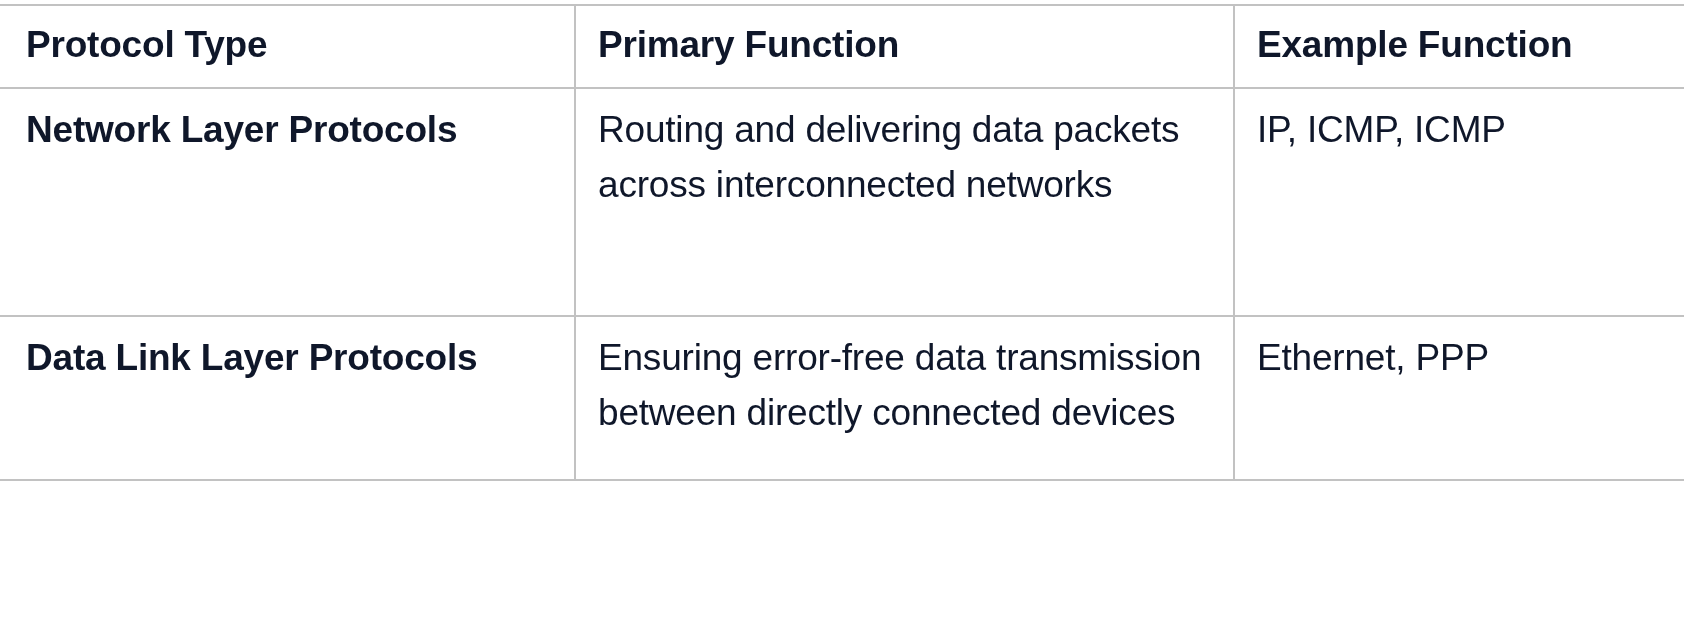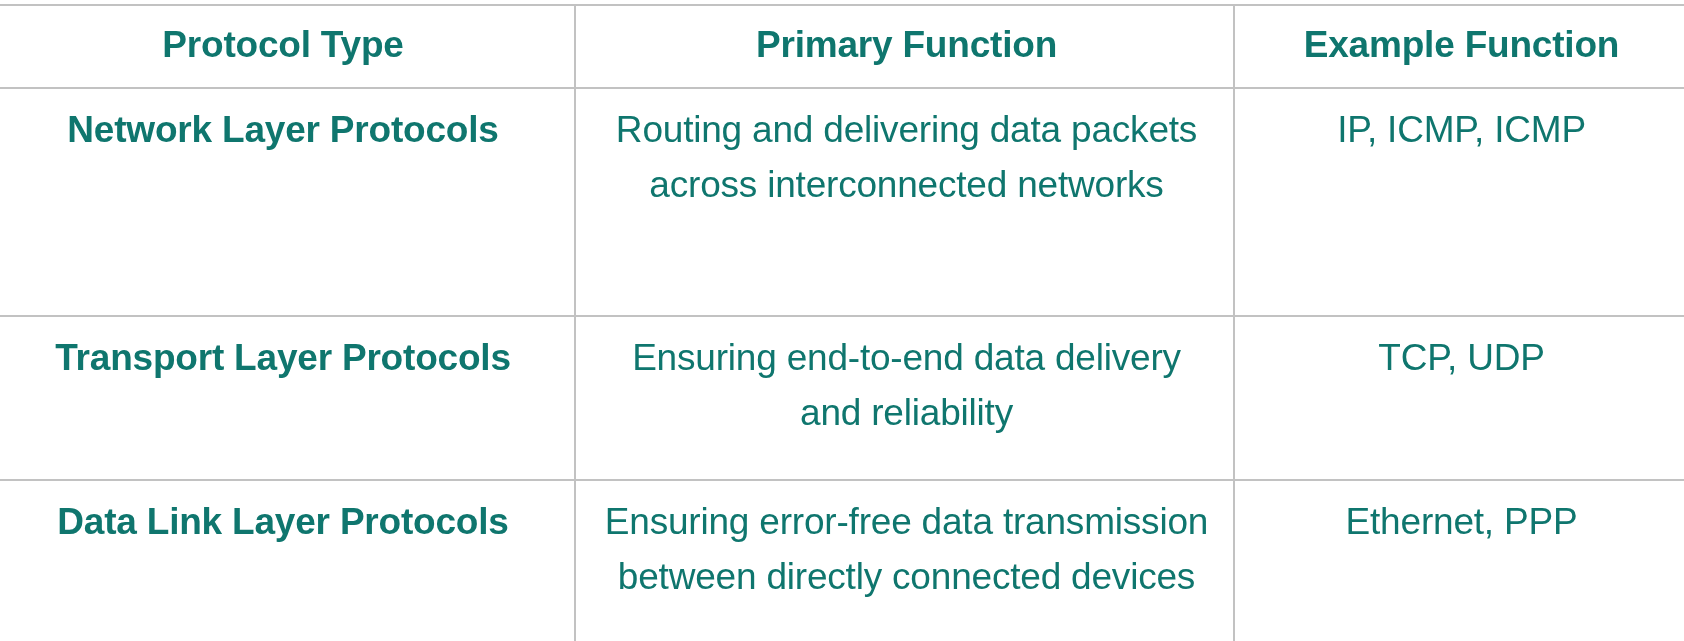--- a/index.html
+++ b/index.html
@@ -30,25 +30,25 @@
     border-bottom: 2px solid #c2c2c2;
   }
 
   table.protocol-table col.c1 { width: 575px; }
   table.protocol-table col.c2 { width: 659px; }
   table.protocol-table col.c3 { width: 450px; }
 
   table.protocol-table th,
   table.protocol-table td {
     vertical-align: top;
-    text-align: center;
-    padding: 14px 18px 16px 10px;
+    text-align: left;
+    padding: 14px 18px 16px 26px;
     font-size: 37px;
     line-height: 1.48;
-    color: #0f766e;
+    color: #0f172a;
     letter-spacing: -0.2px;
   }
 
   table.protocol-table th {
     font-weight: 700;
     padding-top: 12px;
     padding-bottom: 14px;
     border-bottom: 2px solid #c2c2c2;
   }
 
@@ -97,24 +97,19 @@
         <th>Example Function</th>
       </tr>
     </thead>
     <tbody>
       <tr>
         <td class="col-type">Network Layer Protocols</td>
         <td class="col-func">Routing and delivering data packets across interconnected networks</td>
         <td class="col-examples">IP, ICMP, ICMP</td>
       </tr>
       <tr>
-        <td class="col-type">Transport Layer Protocols</td>
-        <td class="col-func">Ensuring end-to-end data delivery and reliability</td>
-        <td class="col-examples">TCP, UDP</td>
-      </tr>
-      <tr>
         <td class="col-type">Data Link Layer Protocols</td>
         <td class="col-func">Ensuring error-free data transmission between directly connected devices</td>
         <td class="col-examples">Ethernet, PPP</td>
       </tr>
     </tbody>
   </table>
 </div>
 
 </body></html>

